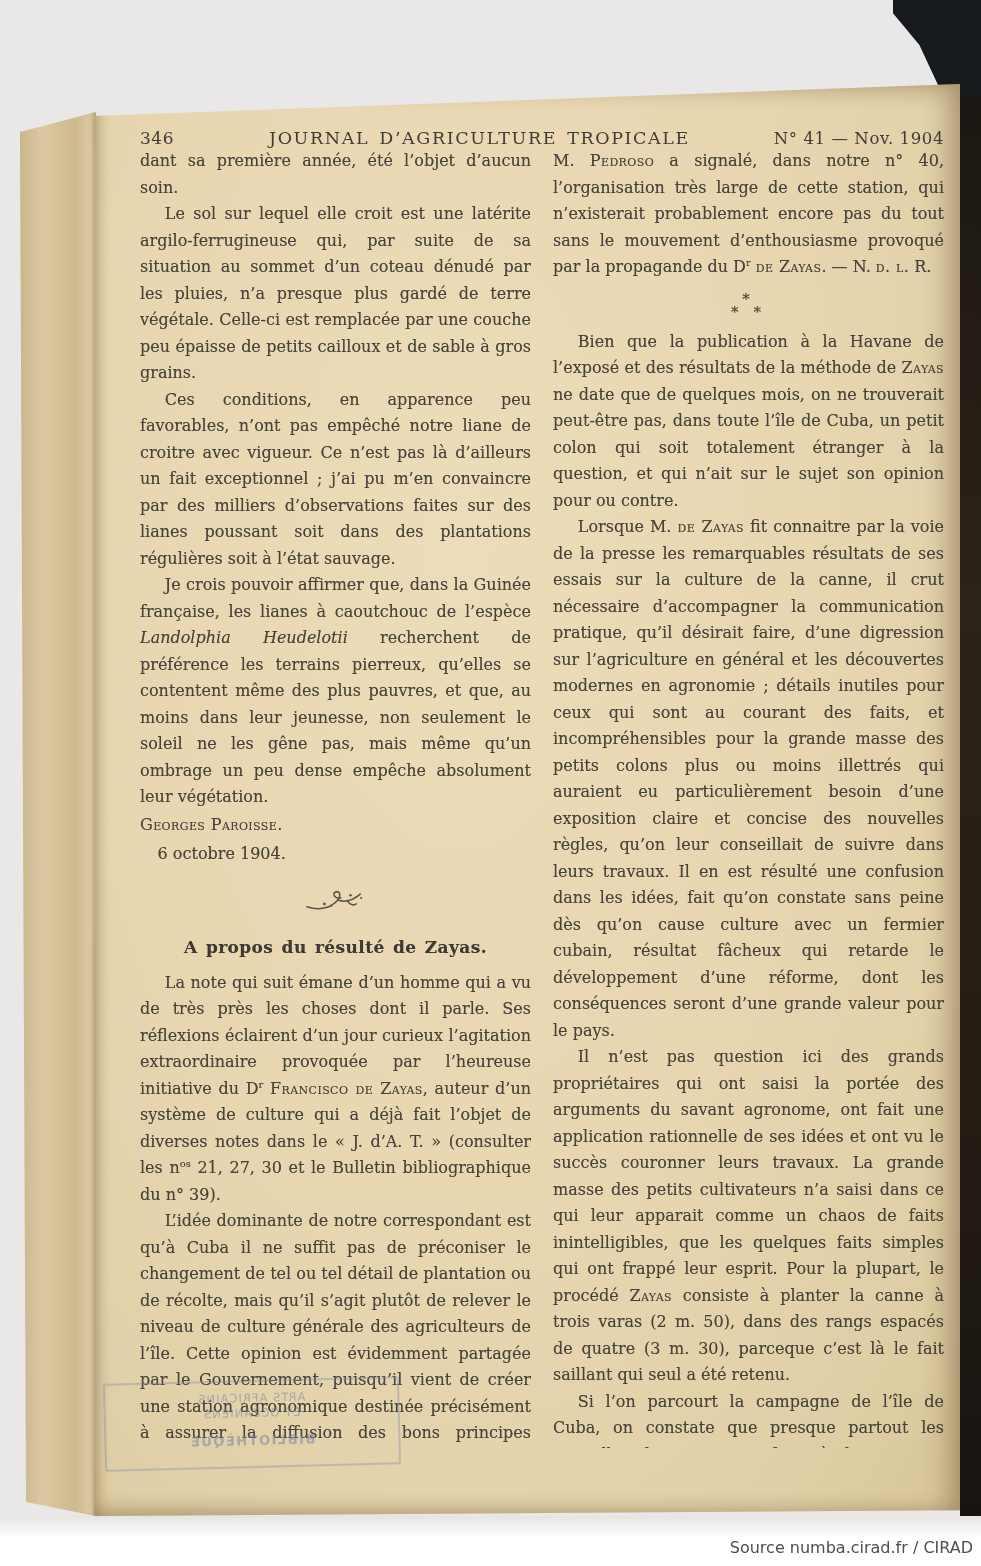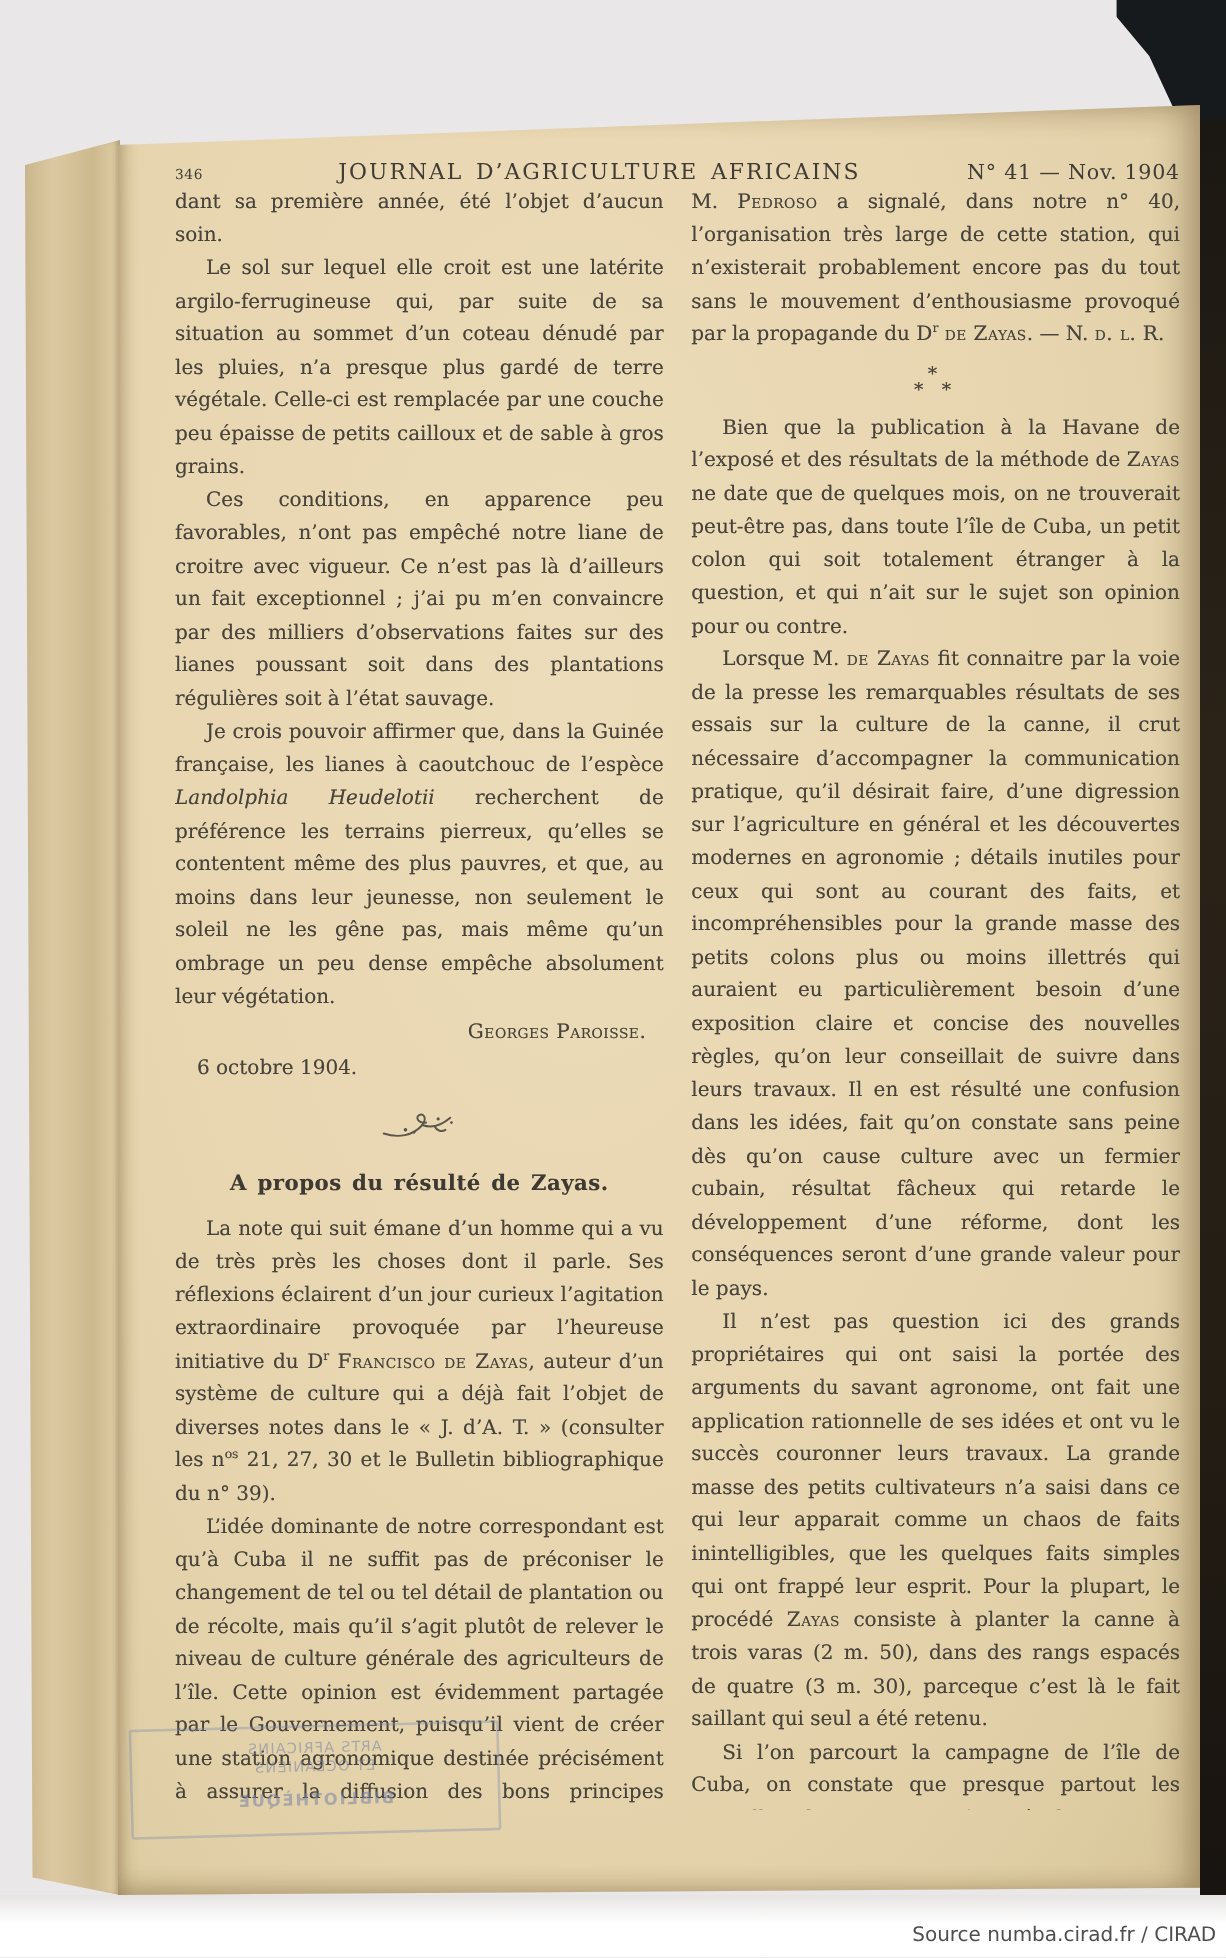--- a/index.html
+++ b/index.html
@@ -34,33 +34,33 @@
     clip-path:polygon(0 32px,100% 0,100% 99.6%,0 100%);
     box-shadow:inset -16px 0 22px rgba(95,72,40,.28),
                inset 10px 0 14px -7px rgba(120,95,55,.35),
                inset 0 -10px 14px rgba(120,95,55,.18),
                inset 0 12px 16px rgba(120,95,55,.14);
     color:#45413a;
   }
   .content{position:absolute;left:46px;top:44px;width:804px;}
   
   .header{display:flex;align-items:baseline;font-size:17px;letter-spacing:.5px;color:#403c35;}
-  .pnum{width:60px;font-size:11px;}
+  .pnum{width:60px;font-size:17px;}
   .jtitle{flex:1;text-align:center;font-size:17.5px;letter-spacing:1.6px;word-spacing:3px;}
   .issue{width:185px;text-align:right;font-size:16.5px;letter-spacing:.6px;white-space:nowrap;}
   
   .cols{display:flex;gap:22px;}
   .col{width:391px;height:1300px;overflow:hidden;font-size:16px;line-height:26.5px;
        text-align:justify;color:#47433b;text-shadow:0 0 .5px rgba(70,62,50,.45);}
   .para{margin:0;text-indent:1.55em;}
   .para.noindent{text-indent:0;}
   .sc{font-variant:small-caps;letter-spacing:.4px;}
   .it{font-style:italic;}
   .sup{vertical-align:super;font-size:.62em;line-height:0;}
-  .signature{margin:1px 0 0;text-align:right;padding-right:14px;text-indent:0;}
+  .signature{margin:1px 0 0;padding-right:14px;text-indent:0;}
   .date{margin:3px 0 0;text-indent:0;padding-left:1.1em;}
   .heading{font-size:17px;font-weight:bold;text-align:center;margin:14px 0 9px;
            letter-spacing:.4px;word-spacing:2px;color:#3e3a33;}
   .ornament{text-align:center;margin:20px 0 2px;}
   .asterism{text-align:center;margin:12px 0 10px;font-size:15px;line-height:13px;letter-spacing:5px;}
   
   .stamp{
     position:absolute;left:10px;top:1296px;width:296px;height:88px;
     transform:scaleX(-1) rotate(1.5deg);
     border:2px solid rgba(125,140,175,.38);border-radius:2px;
@@ -87,21 +87,21 @@
 
 <div class="scene">
   <div class="cover-corner"></div>
   <div class="spine-edge"></div>
   <div class="page-edges"></div>
 
   <div class="page">
     <div class="content">
       <div class="header">
         <span class="pnum">346</span>
-        <span class="jtitle">JOURNAL D’AGRICULTURE AFRICAINS</span>
+        <span class="jtitle">JOURNAL D’AGRICULTURE TROPICALE</span>
         <span class="issue">N° 41 — Nov. 1904</span>
       </div>
       <div class="cols">
         <div class="col" id="col-left">
             <p class="para noindent">dant sa première année, été l’objet d’aucun soin.</p>
             <p class="para">Le sol sur lequel elle croit est une latérite argilo-ferrugineuse qui, par suite de sa situation au sommet d’un coteau dénudé par les pluies, n’a presque plus gardé de terre végétale. Celle-ci est remplacée par une couche peu épaisse de petits cailloux et de sable à gros grains.</p>
             <p class="para">Ces conditions, en apparence peu favorables, n’ont pas empêché notre liane de croitre avec vigueur. Ce n’est pas là d’ailleurs un fait exceptionnel ; j’ai pu m’en convaincre par des milliers d’observations faites sur des lianes poussant soit dans des plantations régulières soit à l’état sauvage.</p>
             <p class="para">Je crois pouvoir affirmer que, dans la Guinée française, les lianes à caoutchouc de l’espèce <span class="it">Landolphia Heudelotii</span> recherchent de préférence les terrains pierreux, qu’elles se contentent même des plus pauvres, et que, au moins dans leur jeunesse, non seulement le soleil ne les gêne pas, mais même qu’un ombrage un peu dense empêche absolument leur végétation.</p>
             <p class="signature"><span class="sc">Georges Paroisse.</span></p>
             <p class="date">6 octobre 1904.</p>

